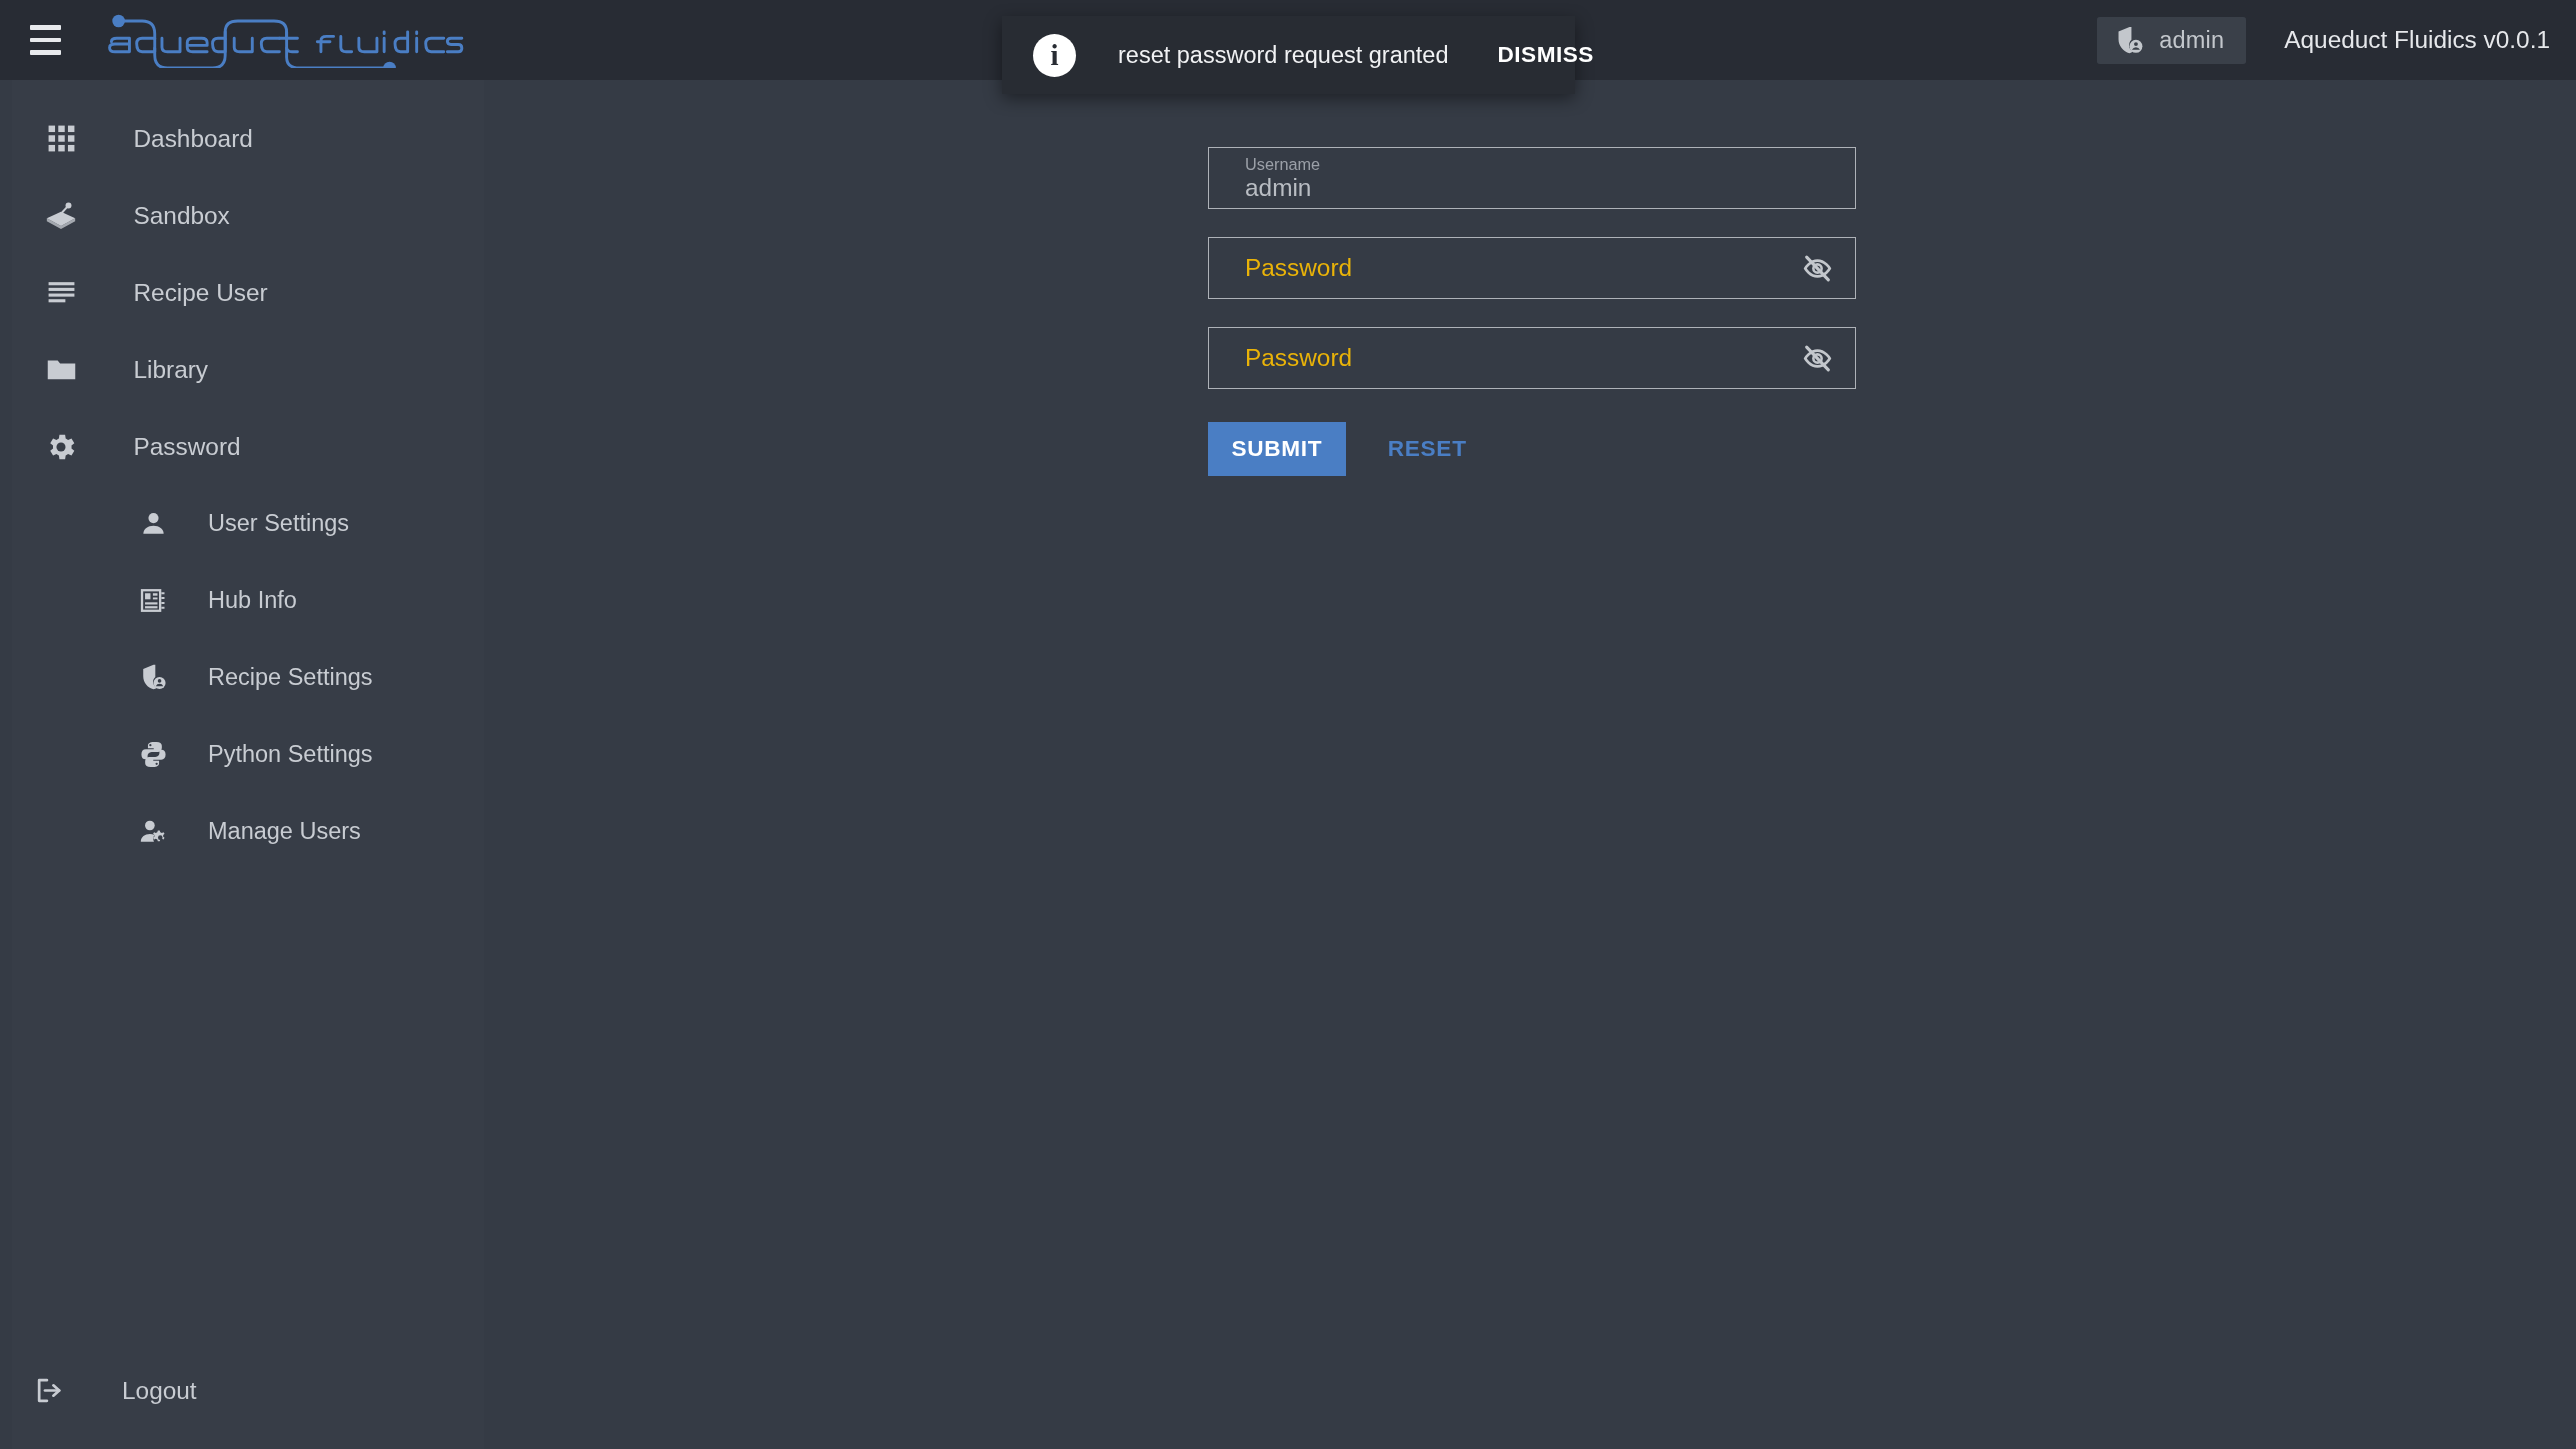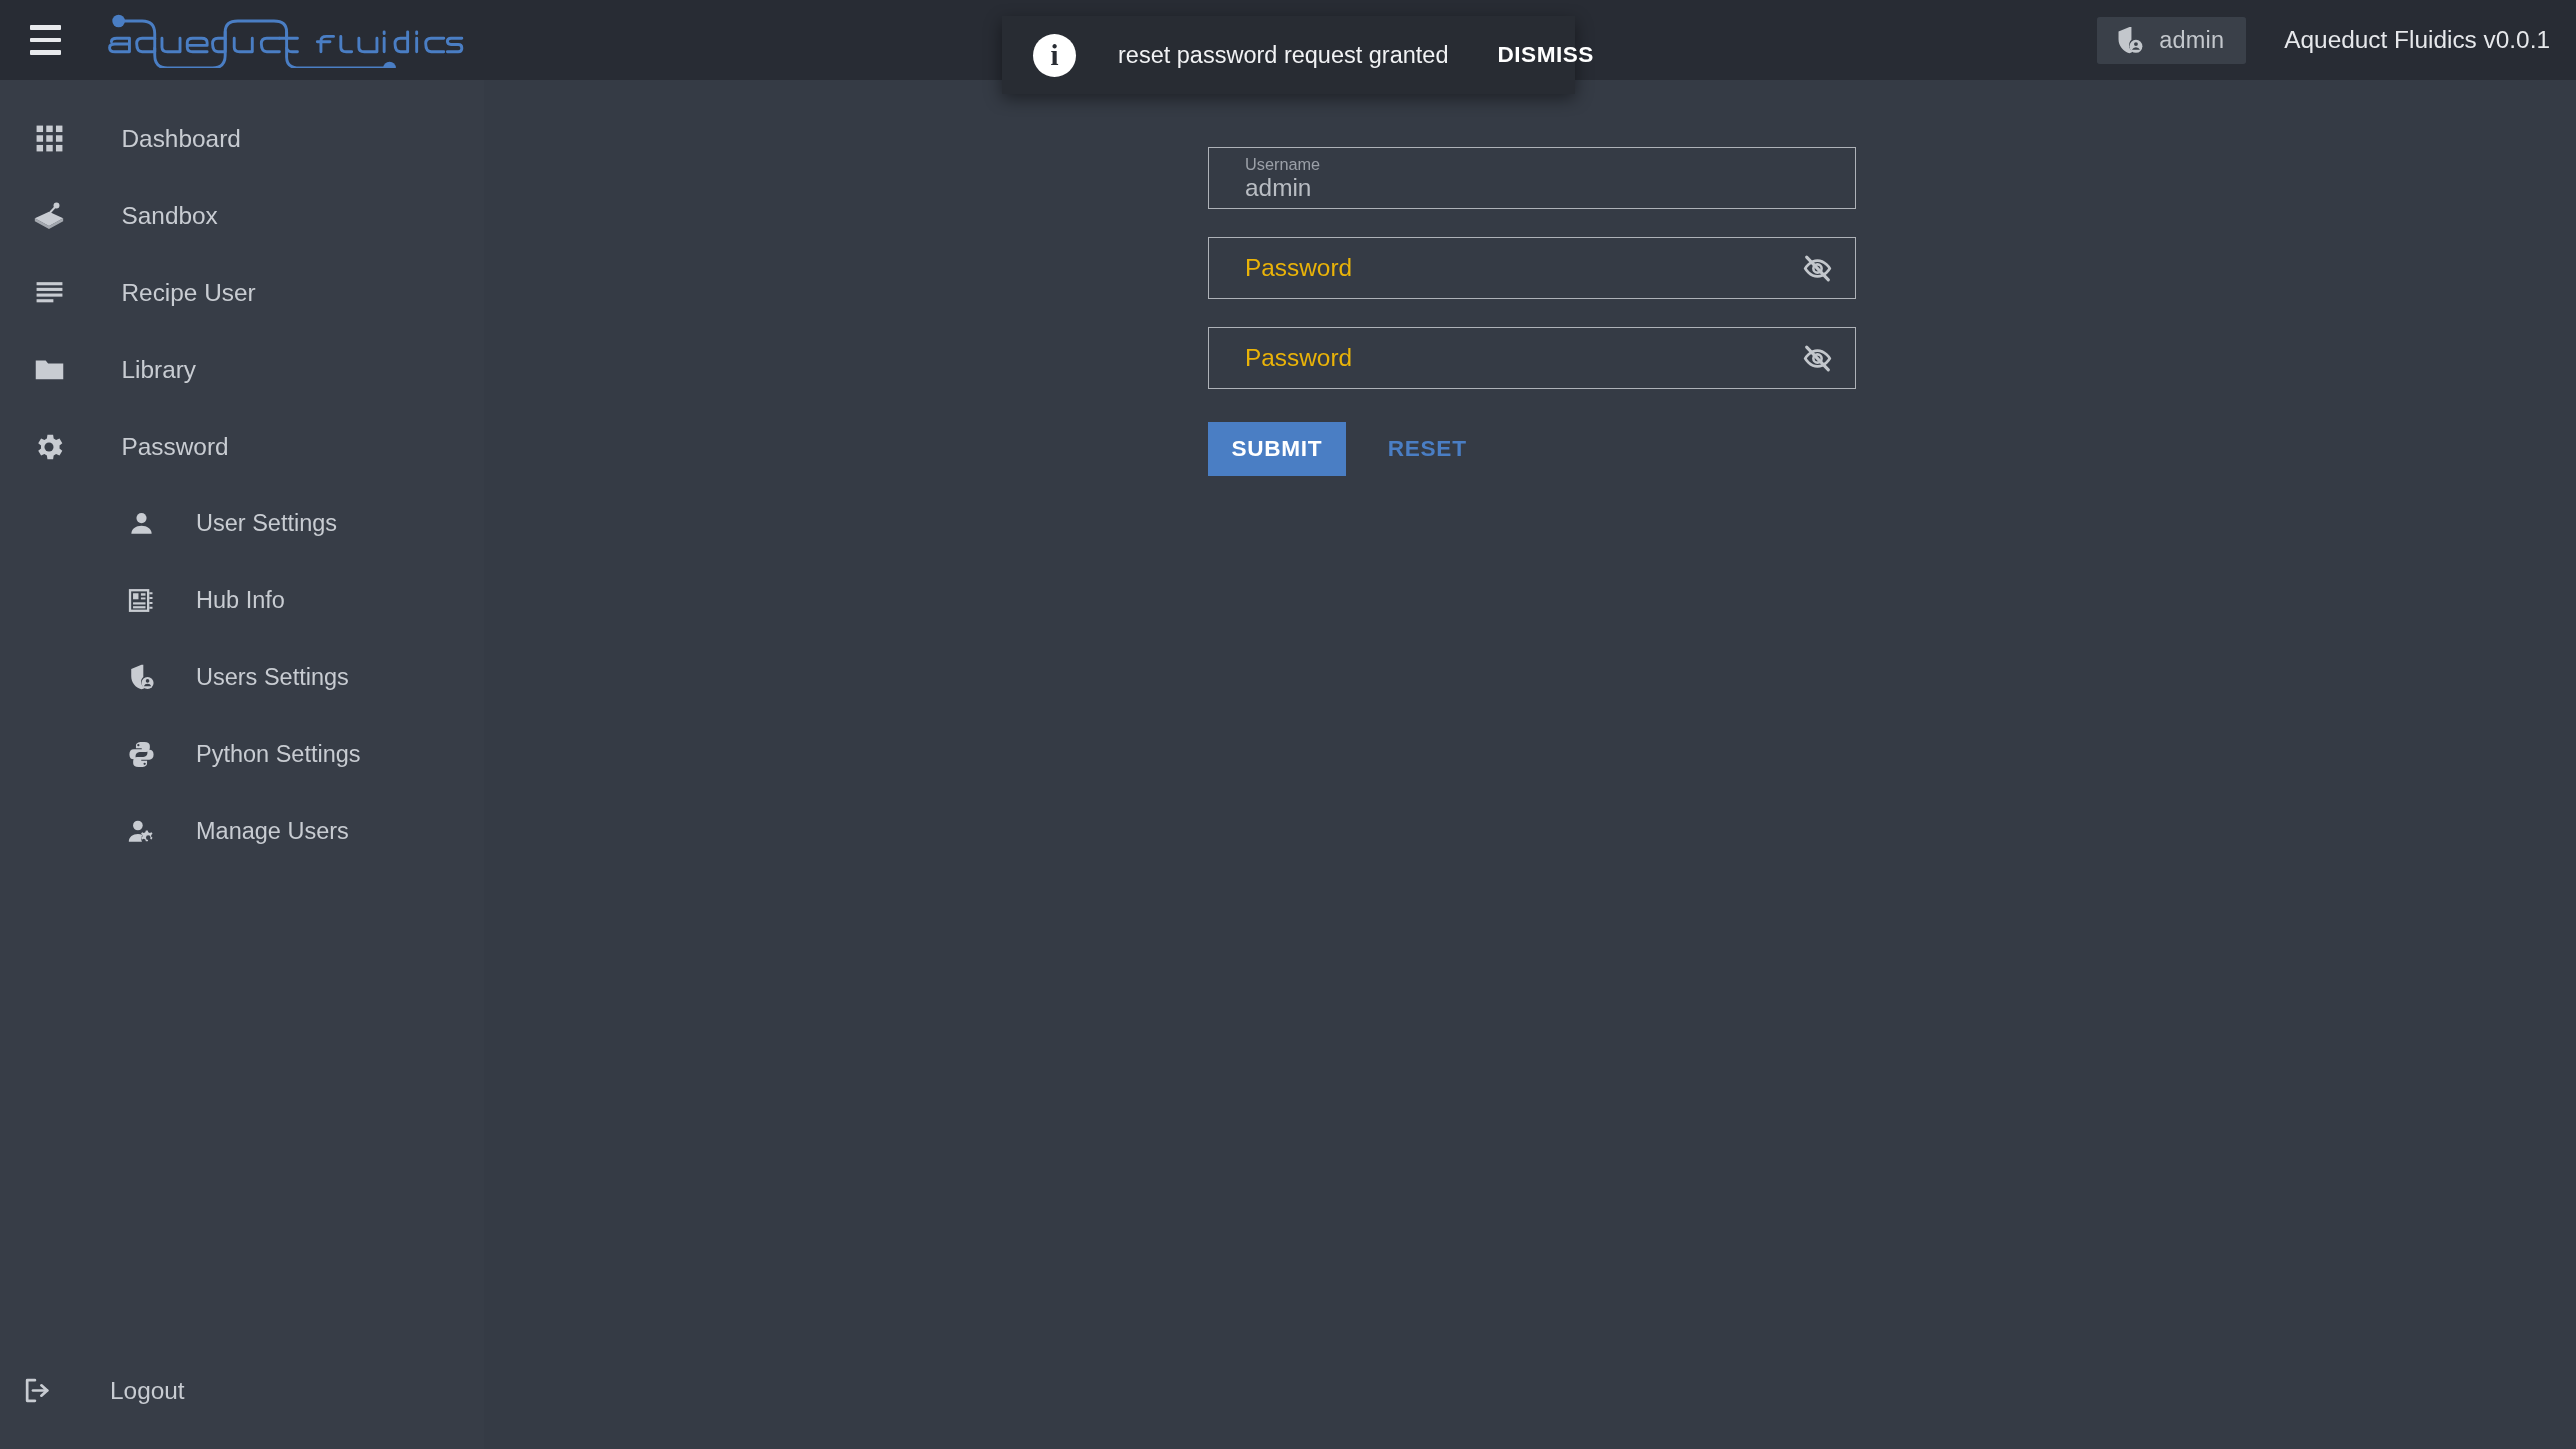--- a/index.html
+++ b/index.html
@@ -71,21 +71,21 @@
     color: #f1f2f4; font-size: 23.5px; margin-left: 42px; white-space: nowrap;
   }
   .snack-dismiss {
     color: #ffffff; font-size: 22.6px; font-weight: bold;
     letter-spacing: 0.5px; margin-left: 49px; cursor: pointer;
     white-space: nowrap;
   }
 
   
   .sidebar {
-    position: absolute; left: 0; top: 80px;
+    position: absolute; left: 12px; top: 80px;
     width: 580px; height: 1369px;
     background: #373d47;
     border-right: 1.8px solid #7e838b;
   }
   .nav-list { padding-top: 20px; }
   .nav-item {
     position: relative;
     display: flex; align-items: center;
     height: 77px; padding-left: 23.5px;
     cursor: pointer;
@@ -353,21 +353,21 @@
 
       <div class="subnav-item">
         <span class="nav-icon">
           <svg width="29" height="29" viewBox="0 0 24 24">
             <path d="M12 1.5 3.5 5v6c0 5 3.6 9.6 8.5 10.8 1-.25 1.95-.66 2.8-1.2a5.5 5.5 0 0 1-1.3-9.1V1.5z" fill="#c8ccd2"></path>
             <circle cx="17" cy="16.5" r="5" fill="#c8ccd2"></circle>
             <circle cx="17" cy="14.8" r="1.5" fill="#373d47"></circle>
             <path d="M13.9 19.2a3.4 3.4 0 0 1 6.2 0z" fill="#373d47"></path>
           </svg>
         </span>
-        <span class="nav-label">Users Settings</span>
+        <span class="nav-label">Recipe Settings</span>
       </div>
 
       <div class="subnav-item">
         <span class="nav-icon">
           <svg width="29" height="29" viewBox="0 0 24 24" fill="#c8ccd2">
             <path d="M11.9 1.6c-2.6 0-4.5.9-4.5 3.1v2.1h4.8v.9H5.6C3.3 7.7 2 9.2 2 11.9c0 2.6 1.2 4.1 3.5 4.1h1.6v-2.5c0-2.5 2-3.5 4.2-3.5h4.3c1.9 0 3.3-1.4 3.3-3.3V4.7c0-2-1.6-3.1-4.4-3.1zm-2.5 1.7a.95.95 0 1 1 0 1.9.95.95 0 0 1 0-1.9z"></path>
             <path d="M12.1 22.4c2.6 0 4.5-.9 4.5-3.1v-2.1h-4.8v-.9h6.6c2.3 0 3.6-1.5 3.6-4.2 0-2.6-1.2-4.1-3.5-4.1h-1.6v2.5c0 2.5-2 3.5-4.2 3.5H8.4c-1.9 0-3.3 1.4-3.3 3.3v2c0 2 1.6 3.1 4.4 3.1zm2.5-1.7a.95.95 0 1 1 0-1.9.95.95 0 0 1 0 1.9z"></path>
           </svg>
         </span>
         <span class="nav-label">Python Settings</span>

